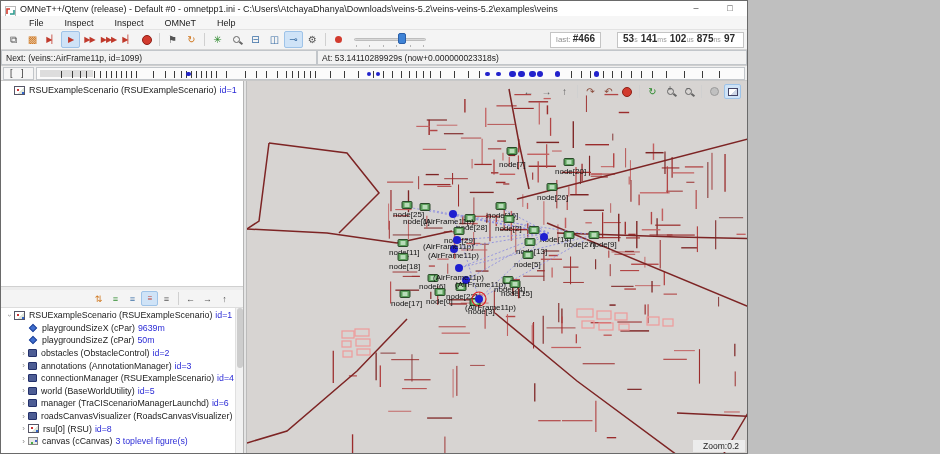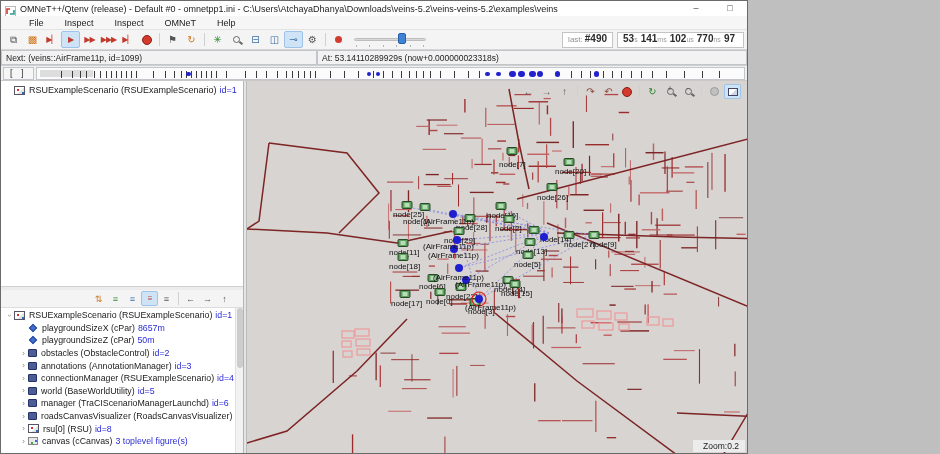--- a/index.html
+++ b/index.html
@@ -28,21 +28,21 @@
   .recdot{width:7px;height:7px;border-radius:50%;background:#d23b2e;}
   .mag{width:7px;height:7px;border:1.4px solid #666;border-radius:50%;position:relative;display:inline-block;}
   .mag::after{content:"";position:absolute;width:4px;height:1.6px;background:#666;right:-4px;bottom:-2px;transform:rotate(40deg);}
   .mag .pm{position:absolute;top:-4px;left:0px;font-size:7px;color:#666;font-weight:bold;}
   .slider{width:72px;height:14px;position:relative;margin:0 6px;}
   .slider .track{position:absolute;left:0;right:0;top:5px;height:3px;background:#d8d8d8;border:1px solid #bdbdbd;border-radius:2px;}
   .slider .handle{position:absolute;top:0px;left:44px;width:8px;height:11px;background:#3f83d6;border:1px solid #2a5fa8;border-radius:2px;}
   .slider .ticks{position:absolute;left:2px;right:2px;top:12px;display:flex;justify-content:space-between;}
   .slider .ticks i{width:1px;height:2px;background:#b5b5b5;}
   .tbright{margin-left:auto;display:flex;align-items:center;height:100%;}
-  .lastbox,.timebox{background:#fff;border:1px solid #c4c4c4;height:16px;display:flex;align-items:baseline;padding:0 5px;margin-left:4px;white-space:nowrap;}
+  .lastbox,.timebox{background:#fff;border:1px solid #c4c4c4;height:16px;display:flex;align-items:baseline;padding:0 5px;margin-left:16px;white-space:nowrap;}
   .lastbox .k{font-size:8px;color:#909090;margin-right:2px;}
   .lastbox .v{font-size:10px;font-weight:bold;color:#2b2b2b;}
   .timebox{overflow:hidden;max-width:160px;}
   .timebox .num{font-size:10px;font-weight:bold;color:#2b2b2b;}
   .timebox .unit{font-size:7px;color:#9a9a9a;margin-right:3px;}
   
   .eventbar{height:16px;display:flex;background:#eef0f2;border-bottom:1px solid #cfcfcf;flex:0 0 auto;}
   .ebox{font-size:8.5px;color:#222;background:#f2f2f2;border:1px solid #c2c6ca;line-height:14px;padding:0 4px;white-space:nowrap;overflow:hidden;}
   .ebox.next{width:316px;}
   .ebox.in{width:320px;}
@@ -181,30 +181,30 @@
           <i></i>
           <i></i>
           <i></i>
           <i></i>
           <i></i>
         </span>
     </span>
     <span class="tbright">
       <span class="lastbox">
         <span class="k">last:</span>
-        <span class="v">#490</span>
+        <span class="v">#466</span>
       </span>
       <span class="timebox" id="timebox">
           <span class="num">53</span>
           <span class="unit">s</span>
           <span class="num">141</span>
           <span class="unit">ms</span>
           <span class="num">102</span>
           <span class="unit">us</span>
-          <span class="num">770</span>
+          <span class="num">875</span>
           <span class="unit">ns</span>
           <span class="num">97</span>
           <span class="unit"></span>
         </span>
     </span>
   </div>
 
   <div class="eventbar">
     <div class="ebox next">Next:  (veins::AirFrame11p, id=1099)</div>
     <div class="ebox at">At: 53.14110289929s (now+0.000000023318s)</div>
@@ -334,21 +334,21 @@
             <div class="trow" style="padding-left: 4px;">
               <span class="exp open">›</span>
               <span class="ticon icon-net"></span>
               <span>RSUExampleScenario (RSUExampleScenario)</span>
               <span class="suffix">id=1</span>
             </div>
             <div class="trow" style="padding-left: 18px;">
               <span class="exp"></span>
               <span class="ticon icon-param"></span>
               <span>playgroundSizeX (cPar)</span>
-              <span class="suffix">8657m</span>
+              <span class="suffix">9639m</span>
             </div>
             <div class="trow" style="padding-left: 18px;">
               <span class="exp"></span>
               <span class="ticon icon-param"></span>
               <span>playgroundSizeZ (cPar)</span>
               <span class="suffix">50m</span>
             </div>
             <div class="trow" style="padding-left: 18px;">
               <span class="exp">›</span>
               <span class="ticon icon-mod"></span>

